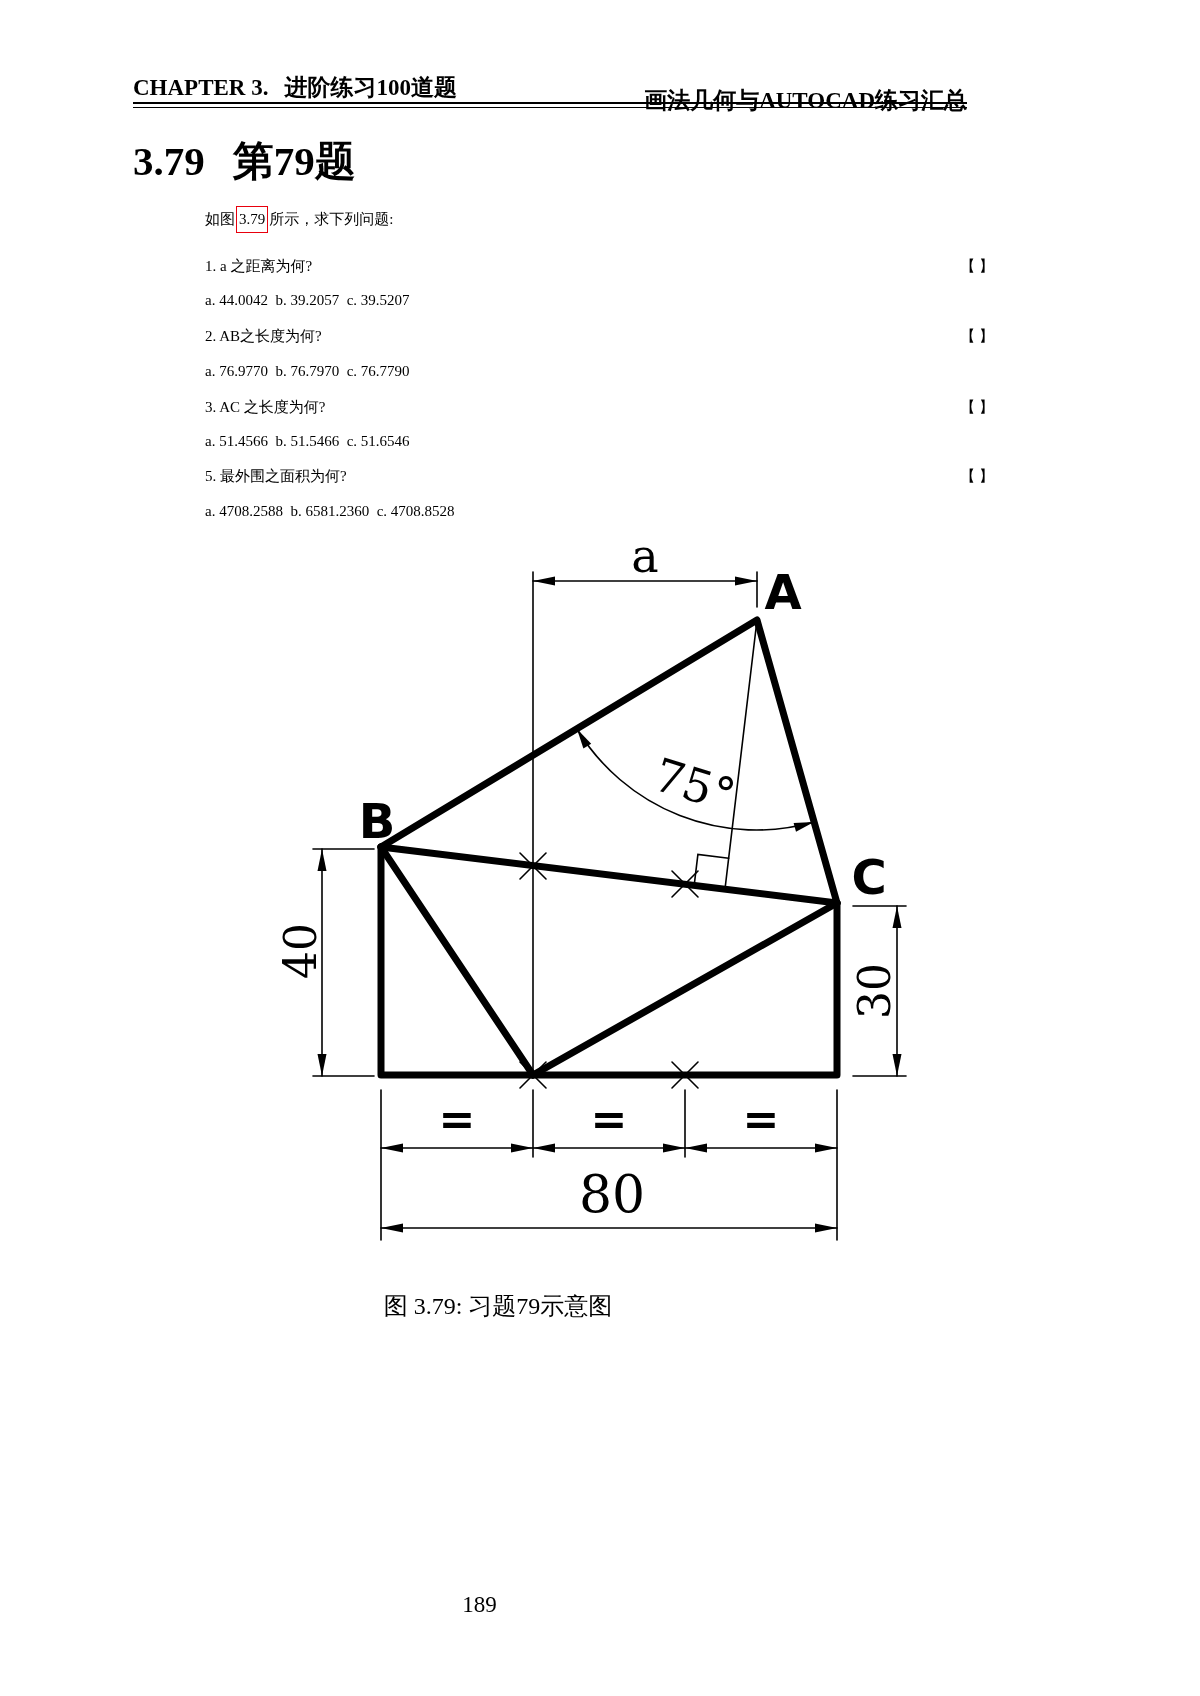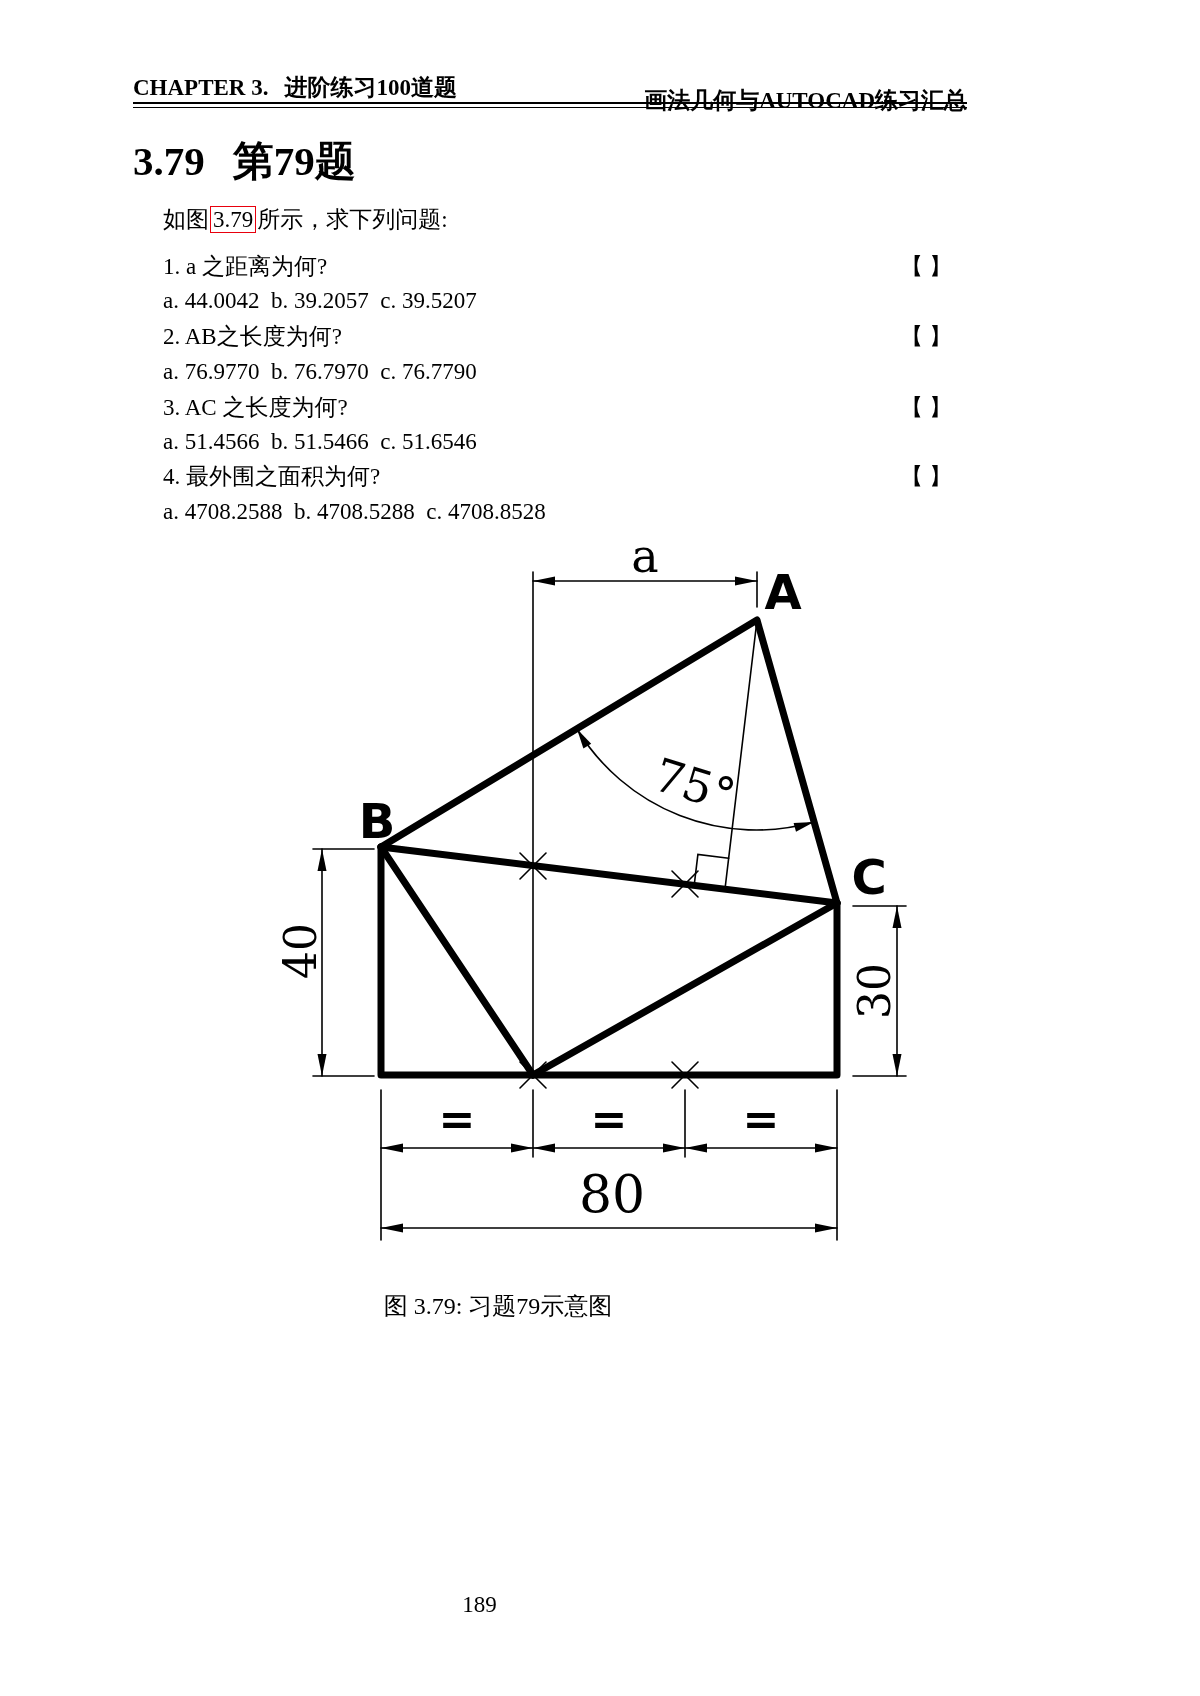--- a/index.html
+++ b/index.html
@@ -2,21 +2,21 @@
 <html><head>
 <meta charset="utf-8">
 <style>
   html,body { margin:0; padding:0; }
   body {
     width:1200px; height:1696px; background:#ffffff; color:#000;
     font-family:"Liberation Serif","DejaVu Serif",serif;
     position:relative; overflow:hidden;
   }
   .abs { position:absolute; }
-  .line { font-size:23px; line-height:33px; white-space:pre; }
+  .line { font-size:15px; line-height:33px; white-space:pre;margin-left:42px; }
   .hdr  { font-size:23px; font-weight:bold; white-space:pre; }
   .rule { background:#000; }
   .section-head { font-size:41px; font-weight:bold; white-space:pre; }
   .figref {
     border:1.6px solid #e8000d; padding:0 2px; display:inline-block;
     line-height:25px; margin:0 1px;
   }
   .bracket { text-align:right; }
   .caption { font-size:24px; text-align:center; width:996px; left:0; }
   .pageno  { font-size:23px; text-align:center; width:959px; left:0; }
@@ -42,23 +42,23 @@
 <div class="abs line" style="left:163px; top:284px;">a. 44.0042  b. 39.2057  c. 39.5207</div>
 
 <div class="abs line" style="left:163px; top:320px;">2. AB之长度为何?</div>
 <div class="abs line bracket" style="left:830px; top:320px; width:122px;">【 】</div>
 <div class="abs line" style="left:163px; top:355px;">a. 76.9770  b. 76.7970  c. 76.7790</div>
 
 <div class="abs line" style="left:163px; top:391px;">3. AC 之长度为何?</div>
 <div class="abs line bracket" style="left:830px; top:391px; width:122px;">【 】</div>
 <div class="abs line" style="left:163px; top:425px;">a. 51.4566  b. 51.5466  c. 51.6546</div>
 
-<div class="abs line" style="left:163px; top:460px;">4. 最外围之面积为何?</div>
+<div class="abs line" style="left:163px; top:460px;">5. 最外围之面积为何?</div>
 <div class="abs line bracket" style="left:830px; top:460px; width:122px;">【 】</div>
-<div class="abs line" style="left:163px; top:495px;">a. 4708.2588  b. 4708.5288  c. 4708.8528</div>
+<div class="abs line" style="left:163px; top:495px;">a. 4708.2588  b. 6581.2360  c. 4708.8528</div>
 
 <svg class="abs" style="left:255px; top:528px;" width="690" height="722" viewBox="255 528 690 722">
 
   <g stroke="#000" stroke-width="1.6" fill="none" stroke-linecap="round">
     <path d="M533,572 L533,1075"></path>
     <path d="M757,620 L725,889"></path>
     <path d="M694.2,885.2 L697.9,854.4 L728.7,858.2"></path>
     <path d="M577,729 A210,210 0 0 0 814,822"></path>
 
     <path d="M757,572 L757,607"></path>

